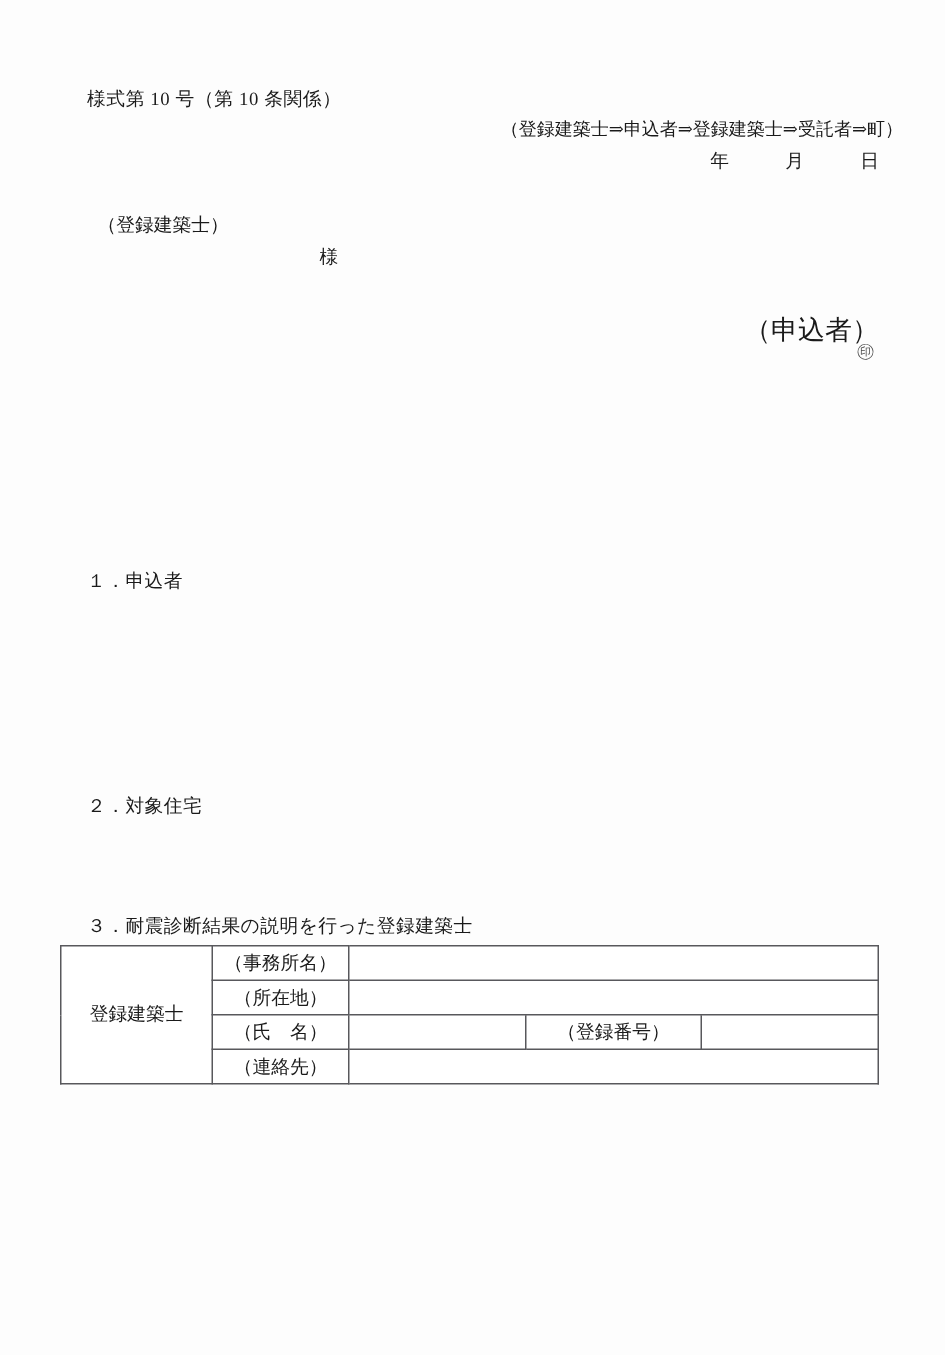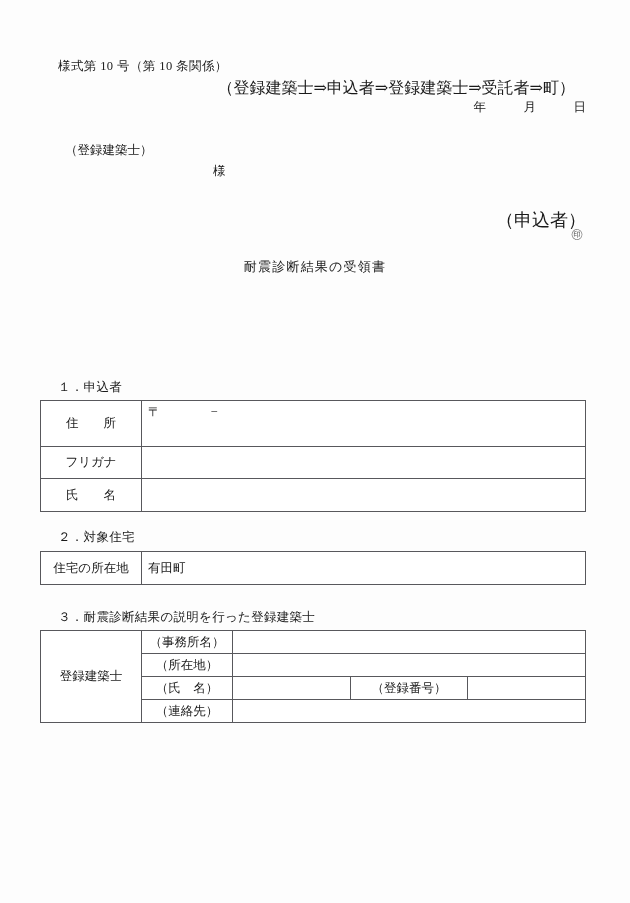--- a/index.html
+++ b/index.html
@@ -26,23 +26,23 @@
   .form-no {
     position: absolute;
     left: 58px;
     top: 58px;
     font-size: 12.5px;
     letter-spacing: 0.4px;
     white-space: nowrap;
   }
   .routing {
     position: absolute;
-    right: 55px;
+    right: 28px;
     top: 78px;
-    font-size: 16px;
+    font-size: 12px;
     white-space: nowrap;
   }
   .date-line {
     position: absolute;
     right: 44px;
     top: 99px;
     font-size: 12.5px;
     white-space: nowrap;
   }
   .addressee-role {
@@ -177,50 +177,25 @@
   <div class="form-no">様式第 10 号（第 10 条関係）</div>
   <div class="routing">（登録建築士⇒申込者⇒登録建築士⇒受託者⇒町）</div>
   <div class="date-line">年　　　月　　　日</div>
 
   <div class="addressee-role">（登録建築士）</div>
   <div class="addressee-sama">様</div>
 
   <div class="applicant-role">（申込者）</div>
   <div class="seal-mark">㊞</div>
 
-  <div class="doc-title">耐震診断結果の受領書</div>
 
 
   <div class="sec-head" id="sec1-head">１．申込者</div>
-  <table class="form-table" id="table-applicant">
-    <tbody>
-      <tr>
-        <td class="lbl c-label" id="cell-address-label">住　　所</td>
-        <td class="val" id="cell-address-value">〒　　　　−</td>
-      </tr>
-      <tr>
-        <td class="lbl c-label" id="cell-furigana-label">フリガナ</td>
-        <td class="val" id="cell-furigana-value"></td>
-      </tr>
-      <tr>
-        <td class="lbl c-label" id="cell-name-label">氏　　名</td>
-        <td class="val" id="cell-name-value"></td>
-      </tr>
-    </tbody>
-  </table>
 
   <div class="sec-head" id="sec2-head">２．対象住宅</div>
-  <table class="form-table" id="table-house">
-    <tbody>
-      <tr>
-        <td class="lbl c-label">住宅の所在地</td>
-        <td class="val">有田町</td>
-      </tr>
-    </tbody>
-  </table>
 
   <div class="sec-head" id="sec3-head">３．耐震診断結果の説明を行った登録建築士</div>
   <table class="form-table" id="table-architect">
     <tbody>
       <tr>
         <td class="lbl c-archlabel" rowspan="4">登録建築士</td>
         <td class="lbl c-field nowrap">（事務所名）</td>
         <td class="val" colspan="3"></td>
       </tr>
       <tr>

